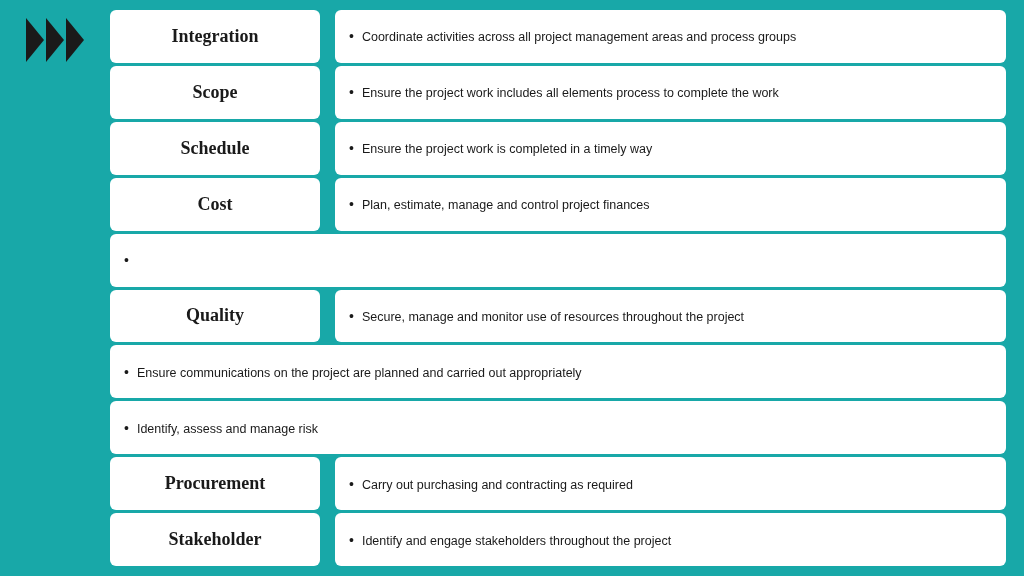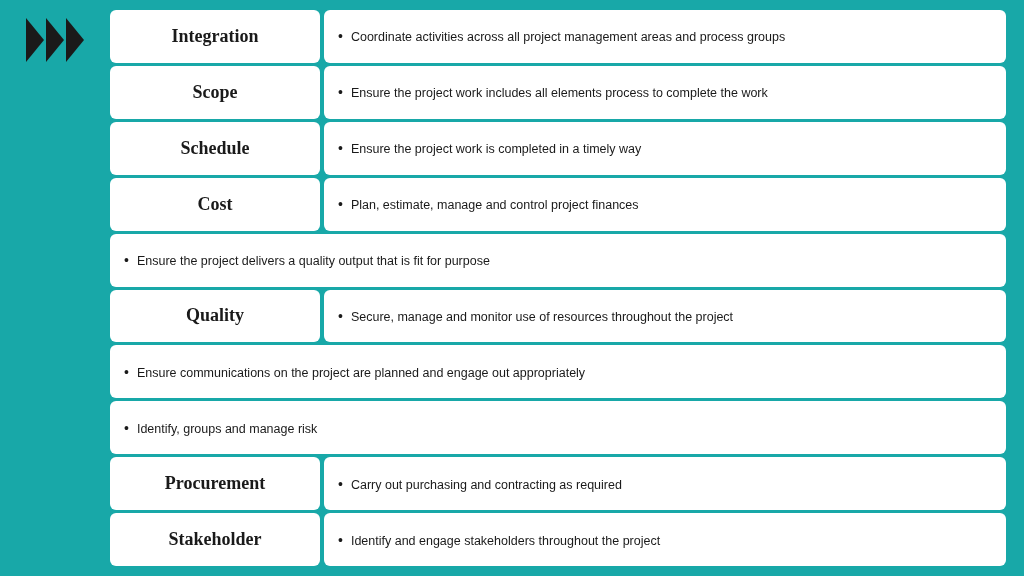--- a/index.html
+++ b/index.html
@@ -42,21 +42,21 @@
       display: flex;
       flex-direction: column;
       padding: 10px 18px 10px 0;
       gap: 3px;
     }
 
     .row {
       display: flex;
       flex-direction: row;
       align-items: stretch;
-      gap: 4px;
+      gap: 15px;
       flex: 1;
     }
 
     .label-cell {
       background: white;
       border-radius: 6px;
       width: 210px;
       min-width: 210px;
       display: flex;
       align-items: center;
@@ -137,46 +137,45 @@
         <span>
           <span class="bullet">•</span>
           <span>Plan, estimate, manage and control project finances</span>
         </span>
       </div>
     </div>
     <div class="row">
       <div class="desc-cell">
         <span>
           <span class="bullet">•</span>
-          <span>Ensure the project delivers a quality output that is fit for purpose</span>
         </span>
       </div>
     </div>
     <div class="row">
       <div class="label-cell">Quality</div>
       <div class="desc-cell">
         <span>
           <span class="bullet">•</span>
           <span>Secure, manage and monitor use of resources throughout the project</span>
         </span>
       </div>
     </div>
     <div class="row">
       <div class="desc-cell">
         <span>
           <span class="bullet">•</span>
-          <span>Ensure communications on the project are planned and engage out appropriately</span>
+          <span>Ensure communications on the project are planned and carried out appropriately</span>
         </span>
       </div>
     </div>
     <div class="row">
       <div class="desc-cell">
         <span>
           <span class="bullet">•</span>
-          <span>Identify, groups and manage risk</span>
+          <span>Identify, assess and manage risk</span>
         </span>
       </div>
     </div>
     <div class="row">
       <div class="label-cell">Procurement</div>
       <div class="desc-cell">
         <span>
           <span class="bullet">•</span>
           <span>Carry out purchasing and contracting as required</span>
         </span>

